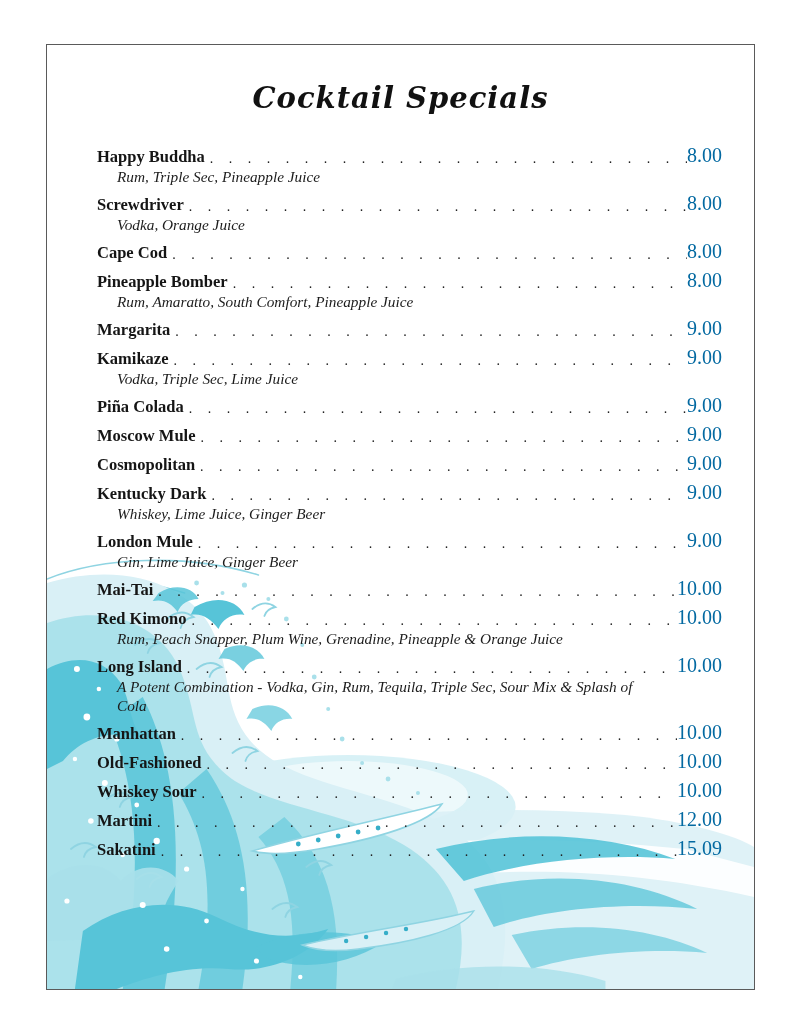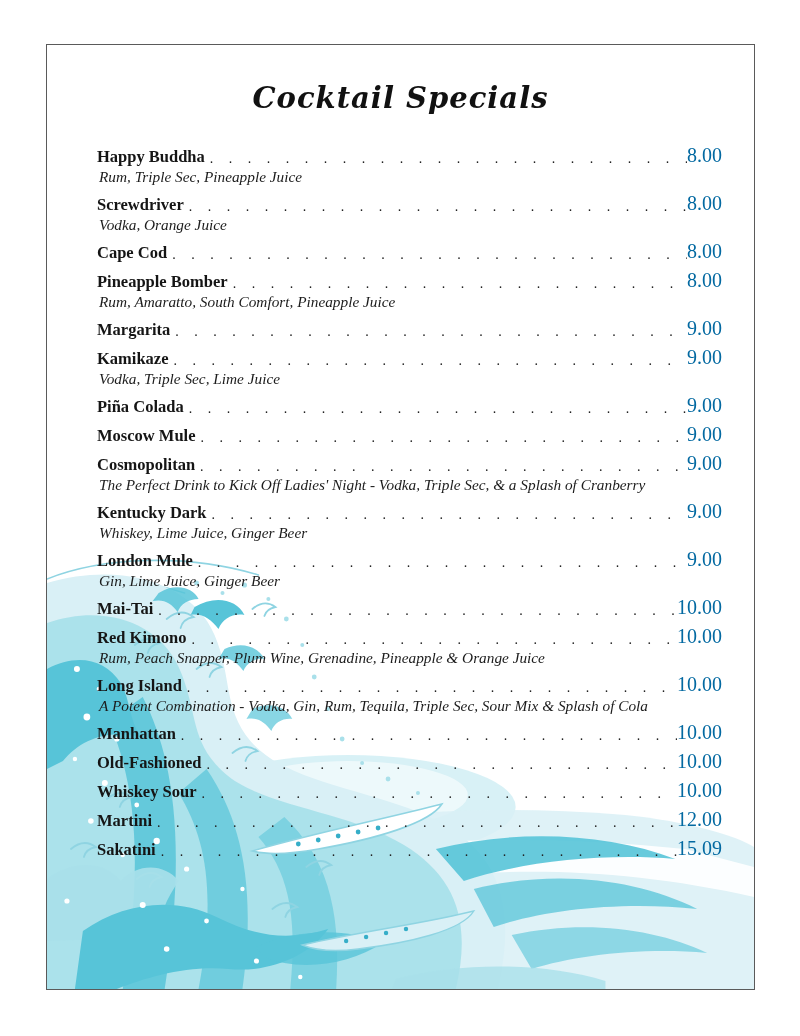--- a/index.html
+++ b/index.html
@@ -34,21 +34,21 @@
   .name{
     font-weight:bold;font-size:16.5px;line-height:20px;white-space:nowrap;color:#151515;
   }
   .leader{
     flex:1;min-width:0;overflow:hidden;white-space:nowrap;
     font-size:14px;letter-spacing:6px;padding:0 1px 0 5px;color:#222;
   }
   .price{font-size:20px;white-space:nowrap;color:#0369a1;}
   .desc{
     font-style:italic;font-size:15.3px;line-height:19px;color:#1c1c1c;
-    margin:0 64px 0 2px;max-width:600px;
+    margin:0 64px 0 20px;max-width:600px;
   }
   .ln{fill:none;stroke:var(--outline);stroke-width:1.6;stroke-linecap:round;}
   .curl{fill:none;stroke:var(--outline);stroke-width:1.8;stroke-linecap:round;}
 </style>
 </head>
 <body>
 
 <div class="sheet">
 
   <svg class="wave-art" viewBox="0 0 709 440" preserveAspectRatio="none" aria-hidden="true">
@@ -228,21 +228,20 @@
       <span class="price">9.00</span>
     </div>
   </div>
 
   <div class="item">
     <div class="row">
       <span class="name">Cosmopolitan</span>
       <span class="leader">. . . . . . . . . . . . . . . . . . . . . . . . . . . . . . . . . . . . . . . . . . . . . . . . . . . . . . . . . . . . . . . . . . . . . . . . . . . . . . . . . . . . . . . . . .</span>
       <span class="price">9.00</span>
     </div>
-    <div class="desc">The Perfect Drink to Kick Off Ladies' Night - Vodka, Triple Sec, &amp; a Splash of Cranberry</div>
   </div>
 
   <div class="item">
     <div class="row">
       <span class="name">Kentucky Dark</span>
       <span class="leader">. . . . . . . . . . . . . . . . . . . . . . . . . . . . . . . . . . . . . . . . . . . . . . . . . . . . . . . . . . . . . . . . . . . . . . . . . . . . . . . . . . . . . . . . . .</span>
       <span class="price">9.00</span>
     </div>
     <div class="desc">Whiskey, Lime Juice, Ginger Beer</div>
   </div>

